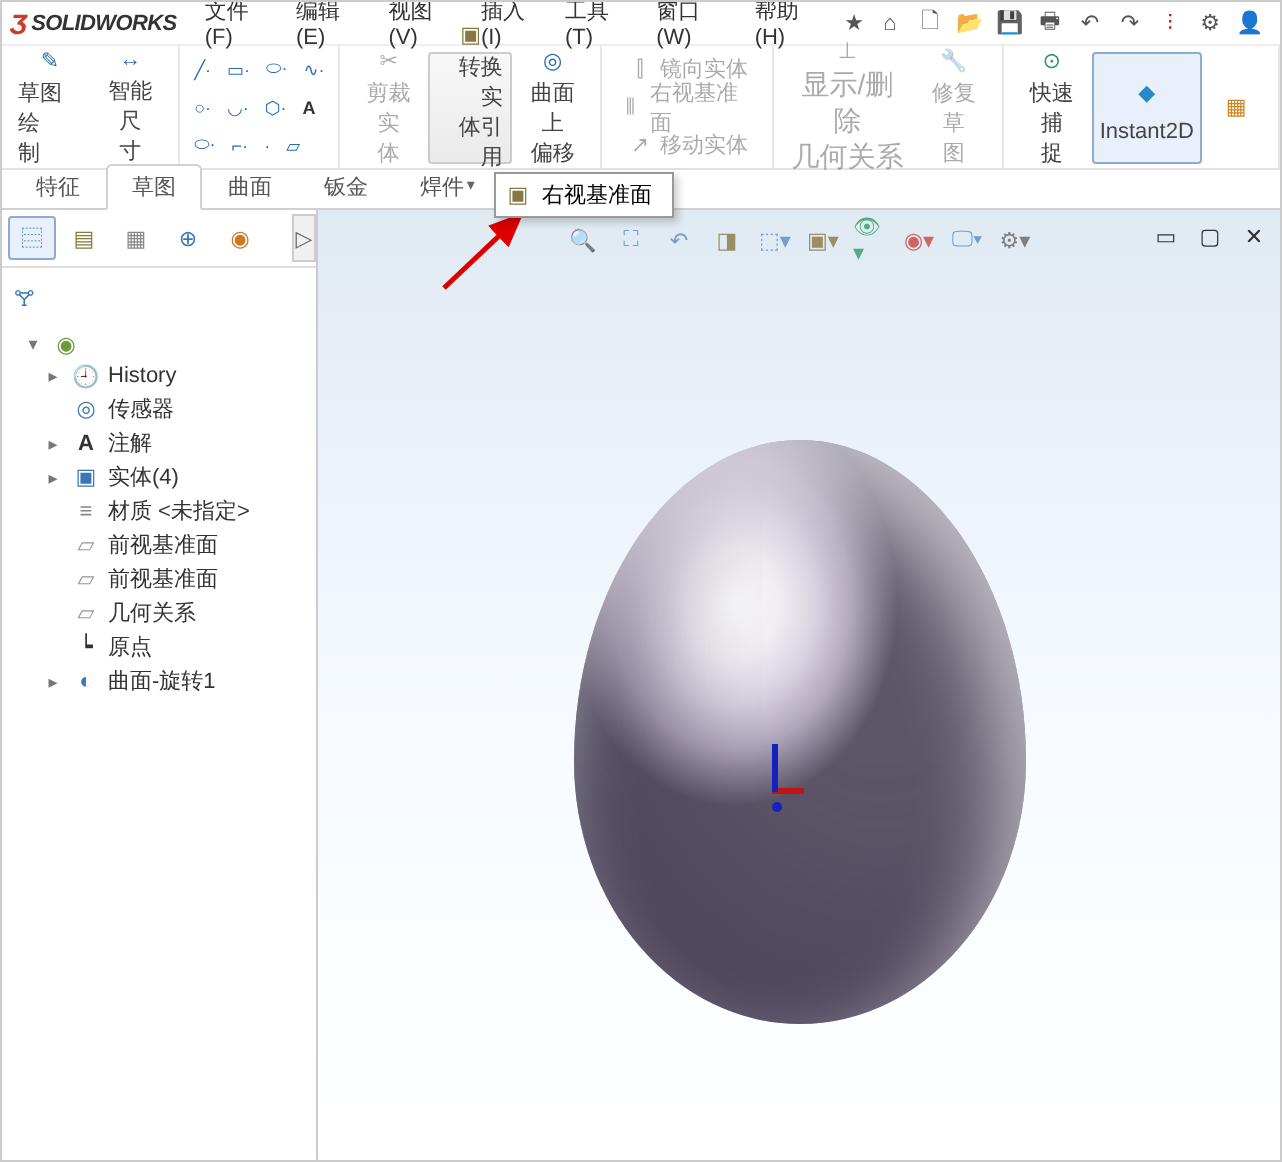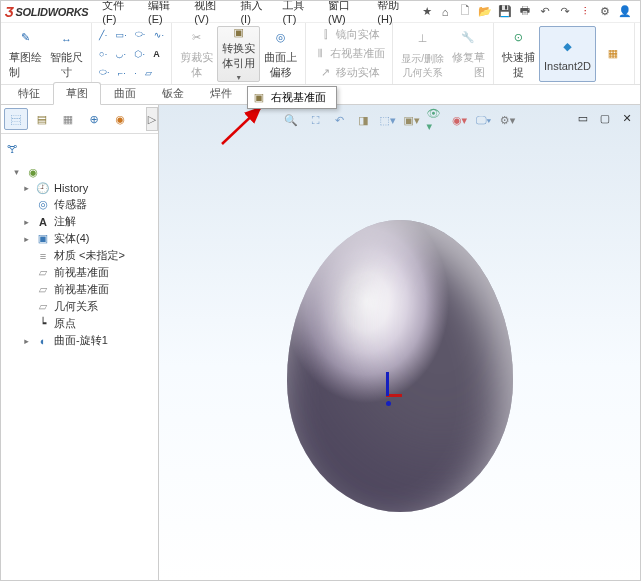--- a/index.html
+++ b/index.html
@@ -154,26 +154,26 @@
         </div>
       <div class="rbtn small disabled">
           <span class="ricon sm">↗</span>
           <span>移动实体</span>
         </div>
     </div>
   </div>
   <div class="rgroup">
     <div class="rbtn disabled">
       <span class="ricon">⊥</span>
-      <span style="white-space:pre-line;text-align:center;font-size:10px">显示/删除
+      <span style="white-space:pre-line;text-align:center;font-size:14px">显示/删除
 几何关系</span>
     </div>
     <div class="rbtn disabled">
       <span class="ricon">🔧</span>
-      <span style="white-space:pre-line;text-align:right">修复草
+      <span style="white-space:pre-line;text-align:center">修复草
 图</span>
     </div>
   </div>
   <div class="rgroup">
     <div class="rbtn">
       <span class="ricon" style="color:#339966">⊙</span>
       <span style="white-space:pre-line;text-align:center">快速捕
 捉</span>
     </div>
     <div class="rbtn highlight">

